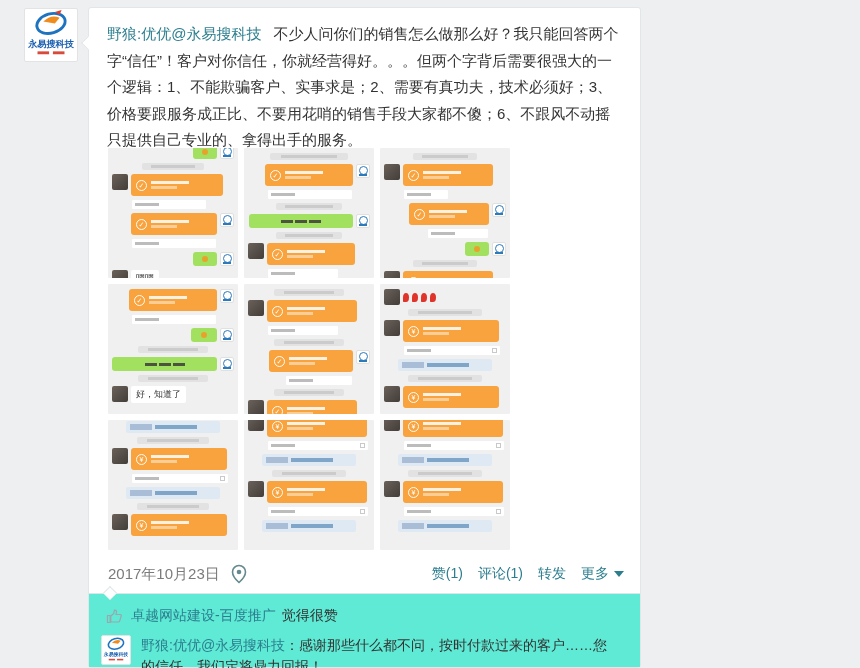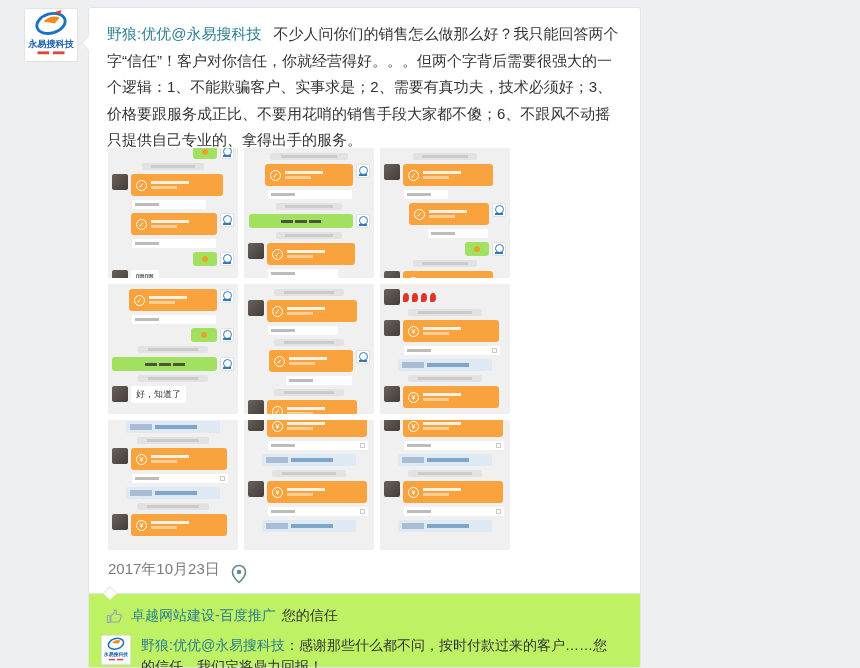--- a/index.html
+++ b/index.html
@@ -63,30 +63,30 @@
   .wbub { background:#fff; border-radius:2px; padding:1px 5px; font-size:9px; line-height:15px; color:#333; }
 
   .bpill { height:12px; background:#dfe9f3; border-radius:2px; display:flex; align-items:center; gap:3px; padding:0 4px; }
   .bpill b { display:block; width:22px; height:6px; background:#a9bed6; }
   .bpill i { display:block; width:42px; height:4px; background:#7fa6c9; }
 
   .emojis { display:flex; gap:3px; align-items:center; height:16px; }
   .emojis u { display:block; width:6px; height:9px; background:#e0342a; border-radius:50% 50% 50% 10%; }
 
   
-  .meta-row { position:absolute; left:19px; right:16px; top:552px; height:28px; display:flex; }
+  .meta-row { position:absolute; left:19px; right:16px; top:552px; height:28px; display:flex; align-items:center; }
   .post-date { font-size:15px; color:#7b7b7b; }
   .pin { margin-left:10px; display:flex; align-items:center; cursor:pointer; }
   .actions { margin-left:auto; display:flex; align-items:center; gap:15px; font-size:14px; }
   .actions a { color:#2c7e8f; text-decoration:none; cursor:pointer; display:flex; align-items:center; }
   .caret { display:inline-block; width:0; height:0; border-left:5px solid transparent; border-right:5px solid transparent;
     border-top:6px solid #2c7e8f; margin-left:5px; }
 
   
-  .comments { position:absolute; left:0; right:0; top:585px; bottom:0; background:#bef264;
+  .comments { position:absolute; left:0; right:0; top:585px; bottom:0; background:#5eead4;
     border-top:1px solid #dfe5e8; }
   .notch { position:absolute; left:16px; top:-6px; width:10px; height:10px; background:#fdfefe;
     border-left:1px solid #dfe5e8; border-top:1px solid #dfe5e8; transform:rotate(45deg); }
   .like-row { display:flex; align-items:center; padding:13px 16px 0 17px; font-size:14px; color:#333; }
   .like-row .thumb { margin-right:8px; display:flex; }
   .like-suffix { margin-left:6px; }
   .comment-row { display:flex; padding:10px 26px 0 12px; }
   .c-avatar { flex:0 0 auto; width:30px; height:30px; background:#fff; border:1px solid #e3e3e3; border-radius:2px; cursor:pointer; }
   .c-text { margin-left:10px; font-size:14px; line-height:21px; color:#333; width:478px; }
 </style>
@@ -586,33 +586,42 @@
       </div>
 
     <div class="meta-row">
       <span class="post-date">2017年10月23日</span>
       <span class="pin">
         <svg width="18" height="20" viewBox="0 0 18 20">
           <path d="M9 1.5a6.5 6.5 0 0 1 6.5 6.5c0 4.8-6.5 10.5-6.5 10.5S2.5 12.8 2.5 8A6.5 6.5 0 0 1 9 1.5z" fill="none" stroke="#64898e" stroke-width="1.6"></path>
           <circle cx="9" cy="8" r="2.3" fill="#64898e"></circle>
         </svg>
       </span>
+      <div class="actions">
+        <a>赞(1)</a>
+        <a>评论(1)</a>
+        <a>转发</a>
+        <a>
+            <span>更多</span>
+            <span class="caret"></span>
+          </a>
+      </div>
     </div>
 
     <div class="comments">
       <div class="notch"></div>
 
       <div class="like-row">
         <span class="thumb">
           <svg width="17" height="16" viewBox="0 0 17 16">
             <path d="M1.5 7.5h2.6v7H1.5z M4.8 14v-6l3-2.5 .6-3.4c1.5-.3 2.3.6 2.1 2l-.5 2.4h4c1 0 1.5.7 1.2 1.6l-1.6 5c-.2.6-.8.9-1.4.9z" fill="none" stroke="#9aa7ad" stroke-width="1.2" stroke-linejoin="round"></path>
           </svg>
         </span>
         <a class="liker-link">卓越网站建设-百度推广</a>
-        <span class="like-suffix">您的信任</span>
+        <span class="like-suffix">觉得很赞</span>
       </div>
 
       <div class="comment-row">
         <div class="c-avatar">
           <svg width="28" height="28" viewBox="0 0 54 54">
             <ellipse cx="27" cy="15" rx="15" ry="10" fill="none" stroke="#1e73c0" stroke-width="3" transform="rotate(-16 27 15)"></ellipse>
             <path d="M19 13 q8 -8 17 -4 l-5 6 z" fill="#f08c1e"></path>
             <text x="27" y="39" font-size="9.5" font-weight="bold" fill="#1a5fb0" text-anchor="middle" font-family="Liberation Sans, sans-serif">永易搜科技</text>
             <rect x="13" y="44" width="12" height="3" fill="#d84a3a"></rect>
             <rect x="29" y="44" width="12" height="3" fill="#d84a3a"></rect>

